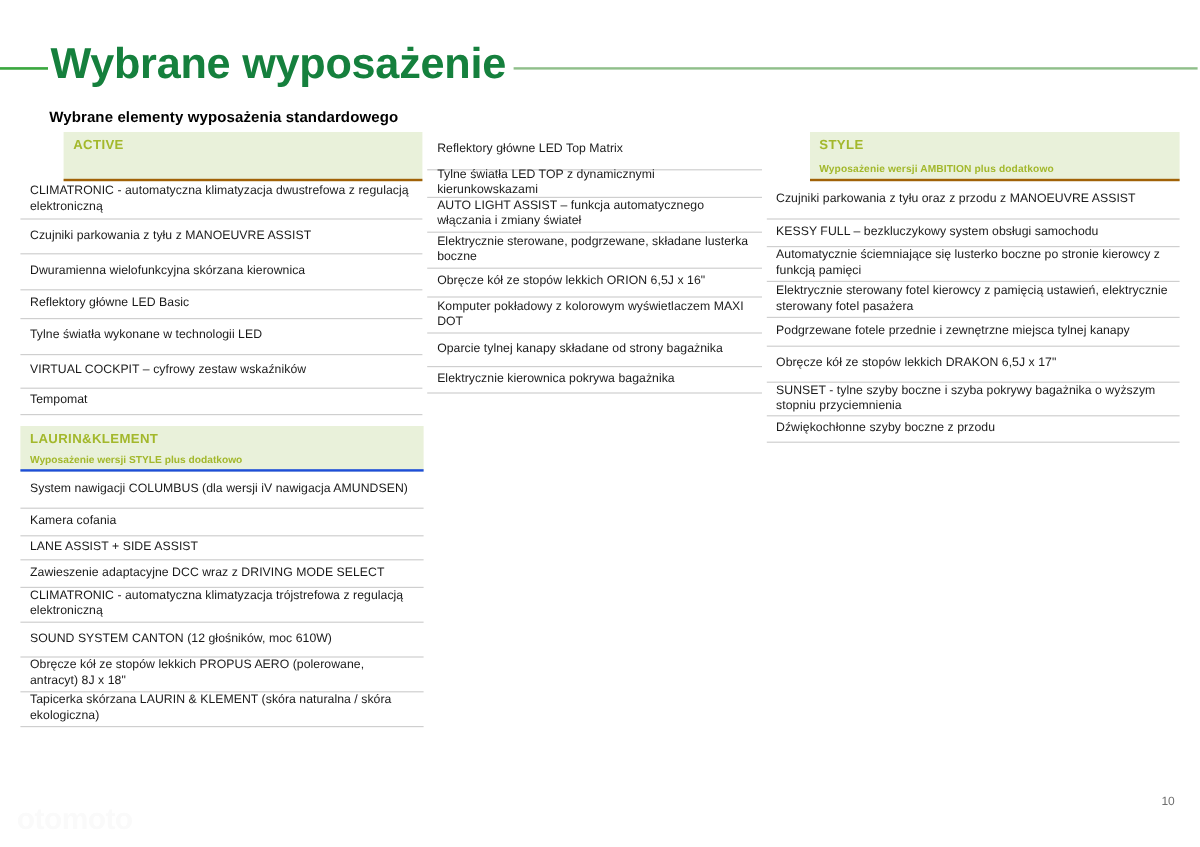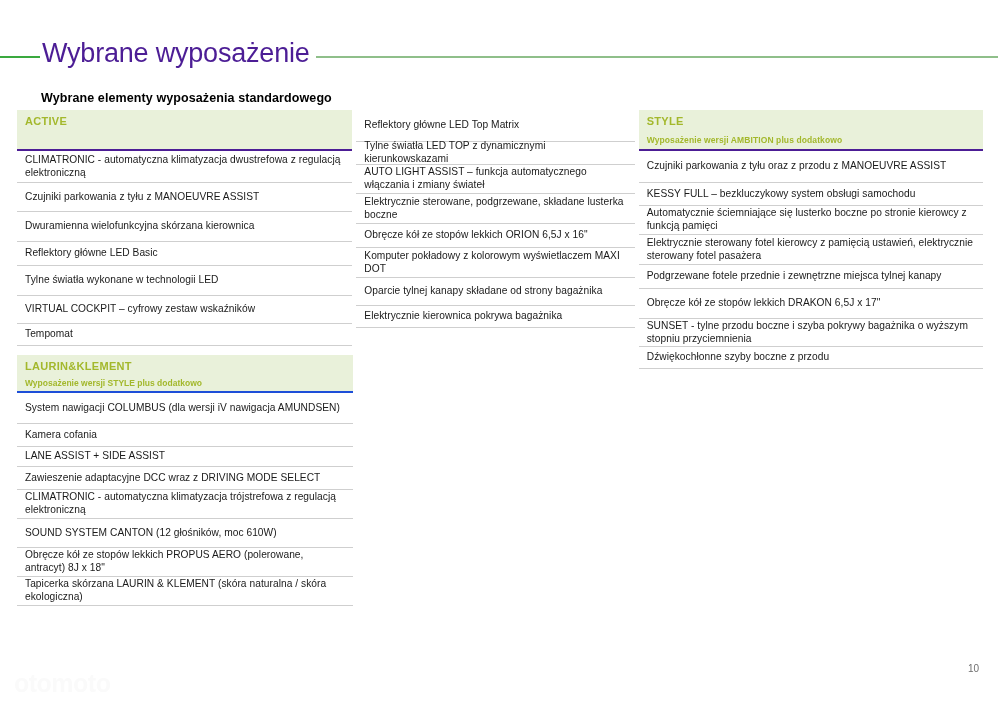--- a/index.html
+++ b/index.html
@@ -37,23 +37,23 @@
     left: 0;
     top: 22px;
     width: 40px;
     height: 2px;
     background: #3aa93f;
   }
   .page-title {
     position: absolute;
     left: 40px;
     top: 0;
-    font-size: 27px;
-    font-weight: normal;
-    color: #4c1d95;
+    font-size: 36px;
+    font-weight: bold;
+    color: #15803d;
     letter-spacing: -0.2px;
     line-height: 38px;
     background: #ffffff;
     padding: 0 6px 0 2px;
     white-space: nowrap;
   }
 
   
   .section-caption {
     position: absolute;
@@ -77,24 +77,25 @@
     display: flex;
     align-items: flex-start;
     gap: 4px;
   }
   .col-active  { width: 336px; }
   .col-ambition{ width: 279px; }
   .col-style   { width: 345px; }
 
   .col-head {
     background: #e9f1da;
-    border-bottom: 2px solid #4c1d95;
+    border-bottom: 2px solid #a16207;
     padding: 5px 8px 4px 8px;
     box-sizing: border-box;
     height: 41px;
+    margin-left: 36px;
   }
   .col-head .head-title {
     font-size: 11px;
     font-weight: bold;
     color: #a3b82c;
     letter-spacing: 0.3px;
     line-height: 13px;
   }
   .col-head .head-sub {
     font-size: 8.5px;
@@ -260,21 +261,21 @@
         <div class="row" style="height:30px">
             <span>Elektrycznie sterowany fotel kierowcy z pamięcią ustawień, elektrycznie sterowany fotel pasażera</span>
           </div>
         <div class="row" style="height:24px">
             <span>Podgrzewane fotele przednie i zewnętrzne miejsca tylnej kanapy</span>
           </div>
         <div class="row" style="height:30px">
             <span>Obręcze kół ze stopów lekkich DRAKON 6,5J x 17"</span>
           </div>
         <div class="row" style="height:28px">
-            <span>SUNSET - tylne przodu boczne i szyba pokrywy bagażnika o wyższym stopniu przyciemnienia</span>
+            <span>SUNSET - tylne szyby boczne i szyba pokrywy bagażnika o wyższym stopniu przyciemnienia</span>
           </div>
         <div class="row" style="height:22px">
             <span>Dźwiękochłonne szyby boczne z przodu</span>
           </div>
       </div>
     </div>
 
   </div>
 </div>
 

